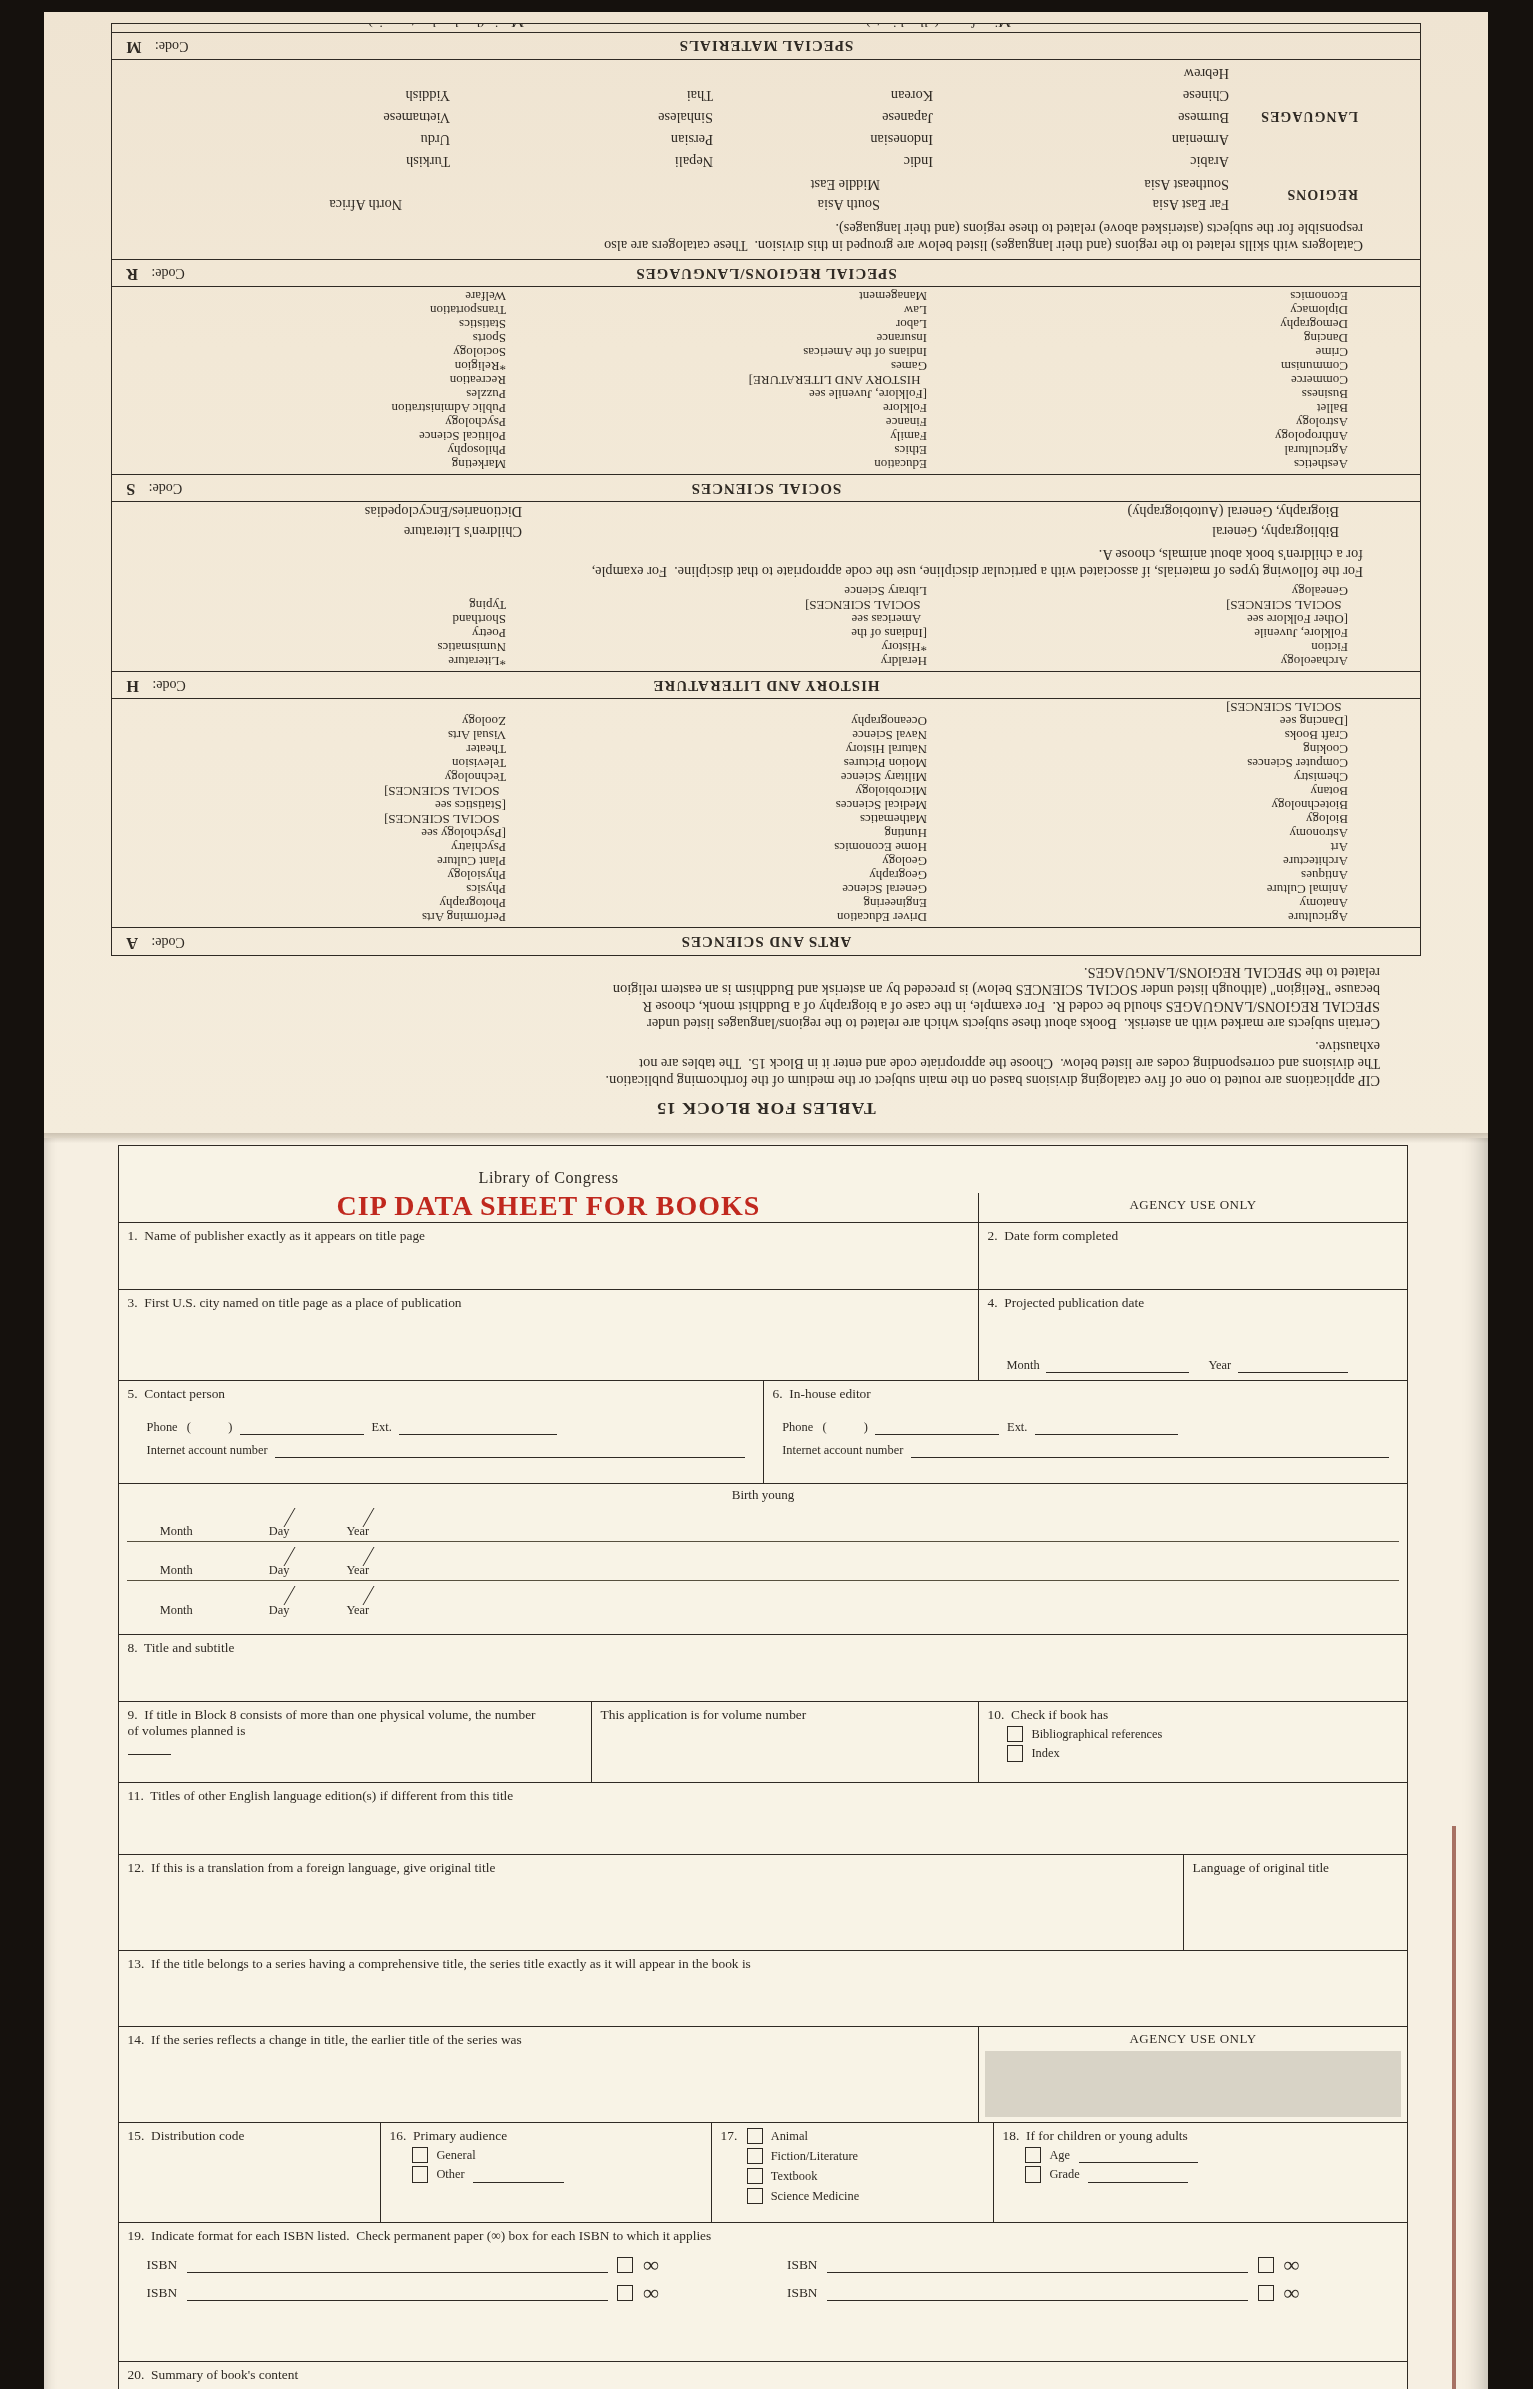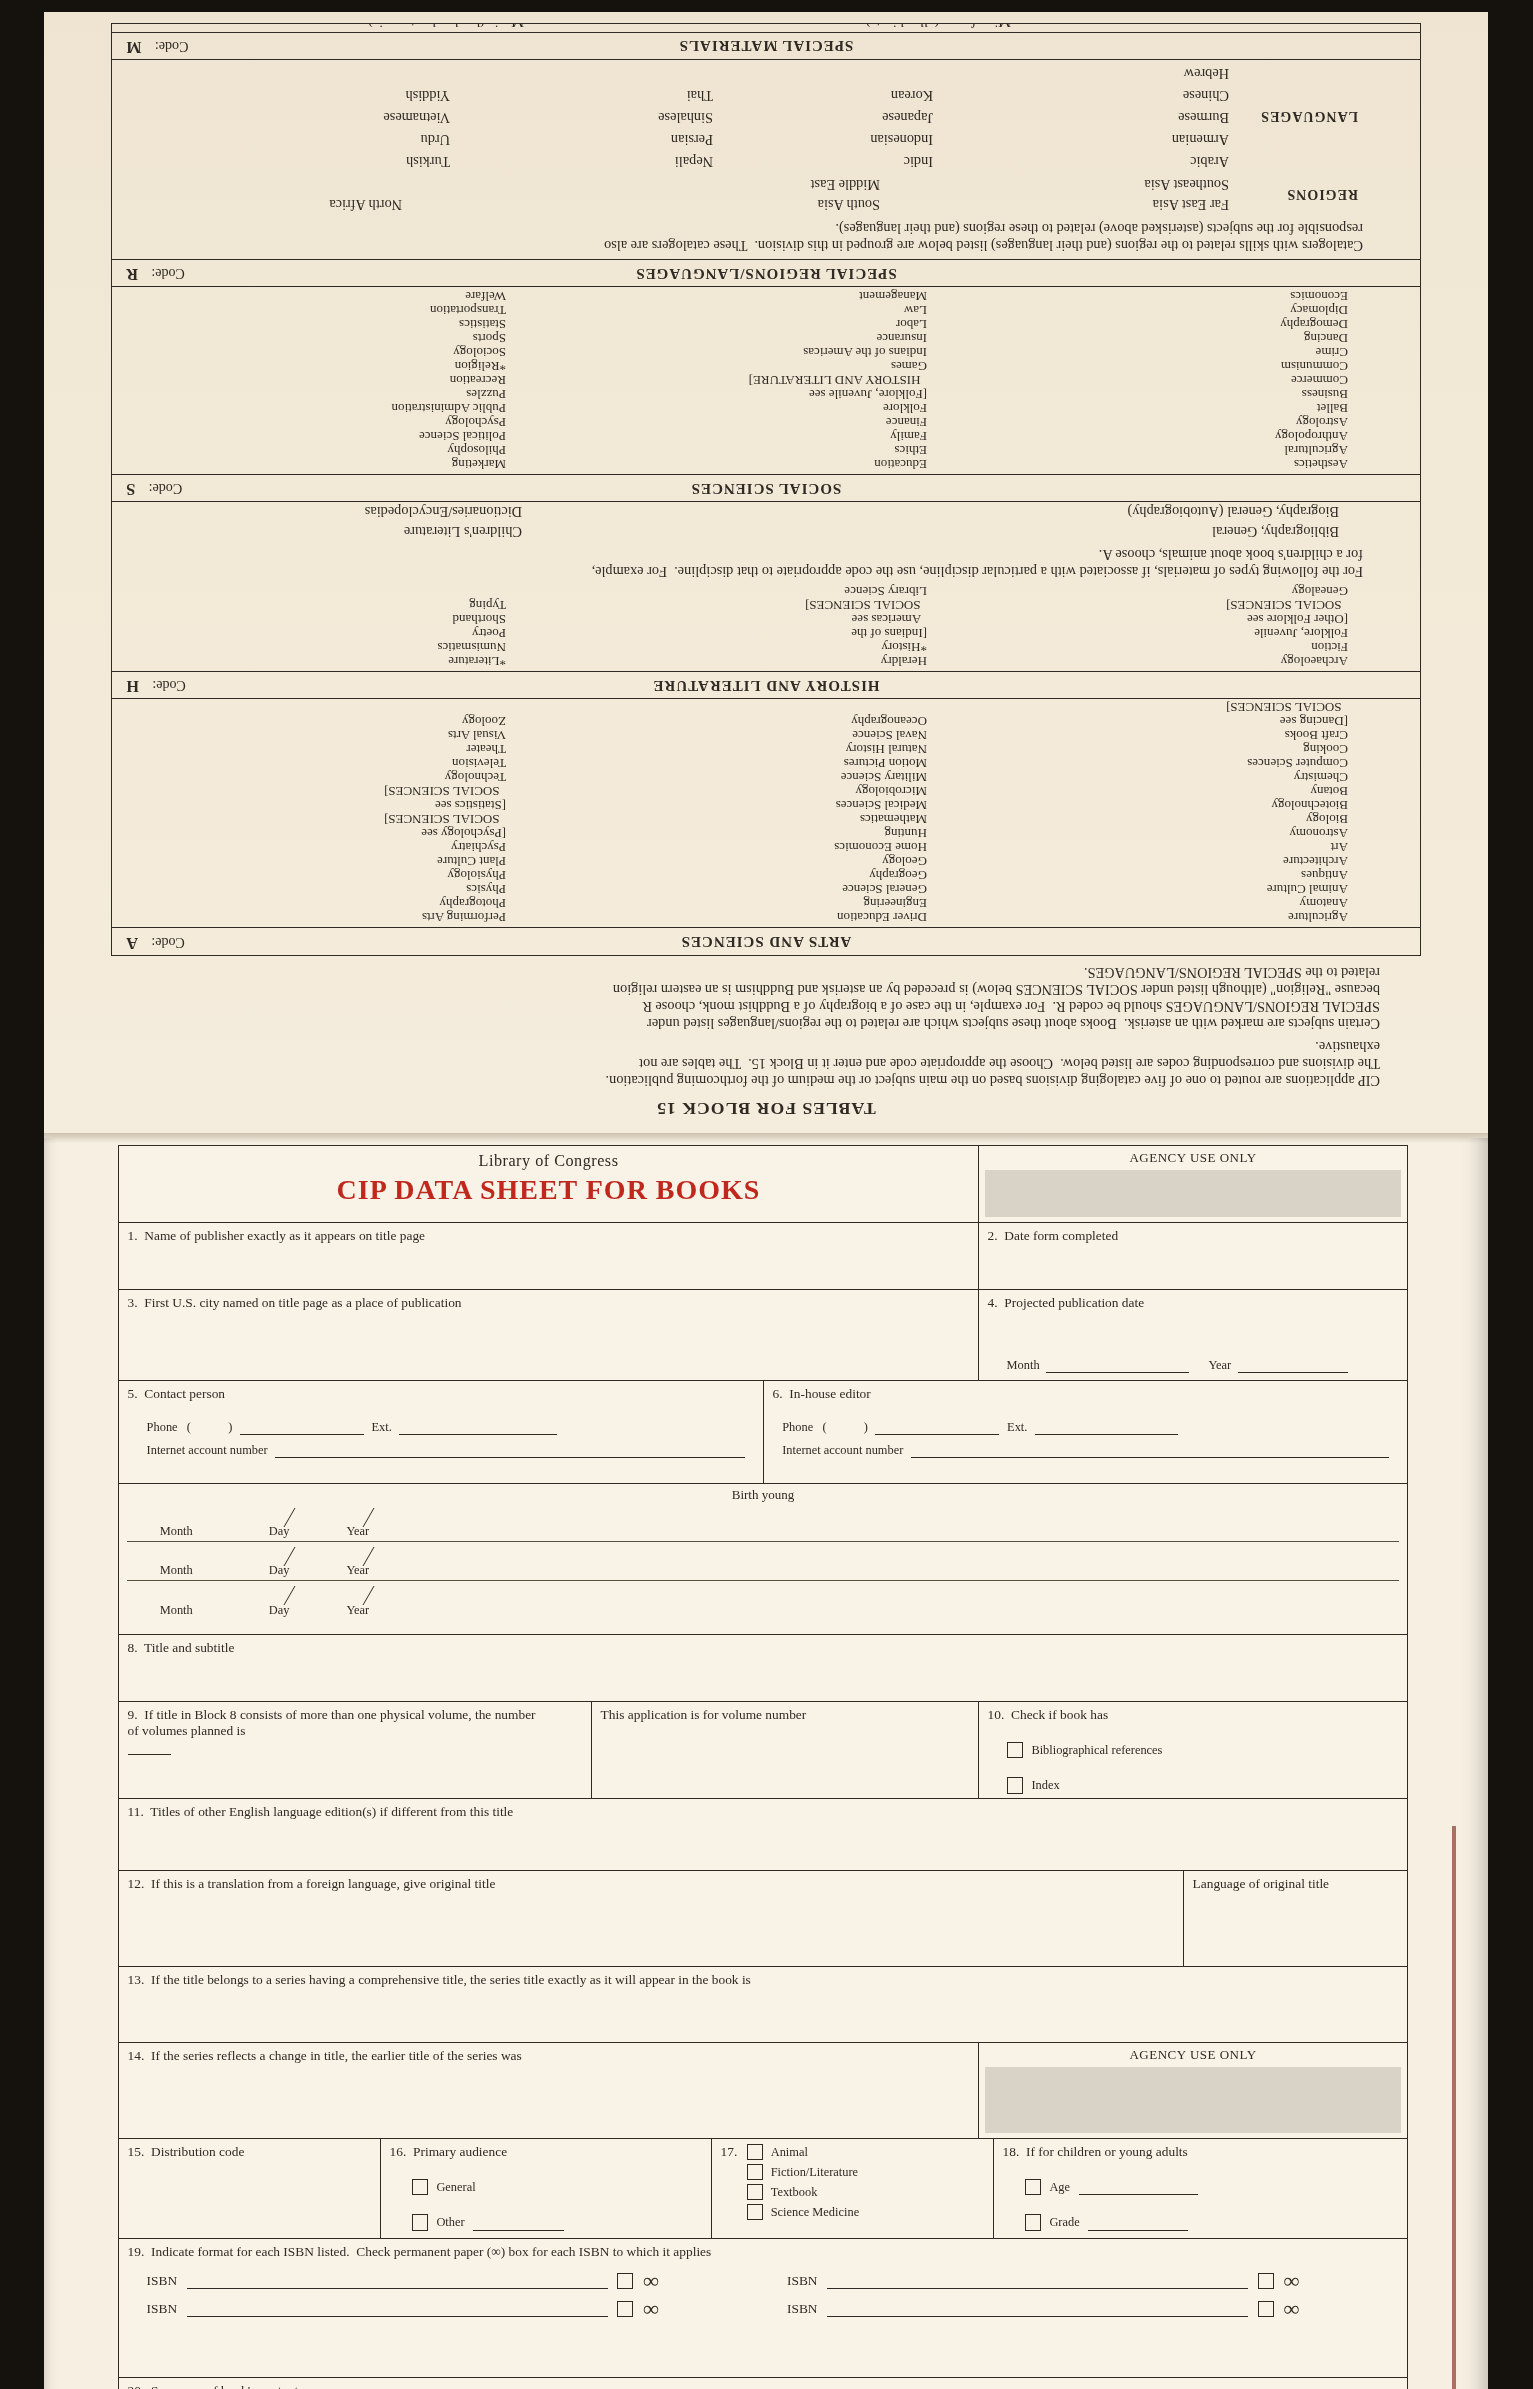--- a/index.html
+++ b/index.html
@@ -55,29 +55,29 @@
 
   
   .fold{position:absolute;left:0;top:1121px;width:100%;height:12.4px;
         background:linear-gradient(180deg,rgba(61,45,30,.22),rgba(61,45,30,0) 80%);}
   .red-line{position:absolute;left:1452px;top:1826px;width:3.8px;height:1869px;background:#7c2d1e;opacity:.65;}
 
   
   .form{position:absolute;left:74px;top:1133px;width:1290px;height:1735px;border:1.9px solid var(--ink);
         background:#f8f3e6;display:flex;flex-direction:column;font-size:13.4px;}
   .frow{display:flex;border-top:1.4px solid var(--ink);flex:0 0 auto;}
-  .frow:first-child{border-top:none;}
+  .frow:first-child{border-top:none;align-items:flex-end;}
   .fcell{border-left:1.4px solid var(--ink);position:relative;padding:4.8px 8.6px;overflow:hidden;}
   .fcell:first-child{border-left:none;}
   .lbl{white-space:pre-wrap;}
   .small{font-size:12.4px;}
   .wline{display:inline-block;border-bottom:1.4px solid var(--ink);height:16.2px;vertical-align:bottom;}
   .cb{display:inline-block;width:16.2px;height:16.2px;border:1.4px solid var(--ink);background:transparent;
       vertical-align:middle;flex:0 0 auto;}
-  .optrow{display:flex;align-items:center;gap:8.6px;margin-top:19px;}
+  .optrow{display:flex;align-items:center;gap:8.6px;margin-top:3px;}
   .inf{font-size:22px;font-weight:bold;line-height:16.2px;vertical-align:middle;}
 
   .fh-left{flex:0 0 859px;display:flex;flex-direction:column;align-items:center;justify-content:flex-start;padding-top:5.7px;}
   .loc{font-size:16.2px;letter-spacing:0.5px;}
   .cip-title{font-size:28px;letter-spacing:1px;color:var(--red);font-weight:600;margin-top:2.9px;}
   .fh-right{flex:1;display:flex;flex-direction:column;}
   .agency-lbl{text-align:center;font-size:13px;letter-spacing:0.5px;padding-top:3.8px;}
   .gray{background:var(--gray-fill);margin:3.8px 5.7px 5.7px;flex:1;}
 
   .au{display:flex;align-items:flex-end;height:34px;padding:0 31px 1.9px 27px;}

